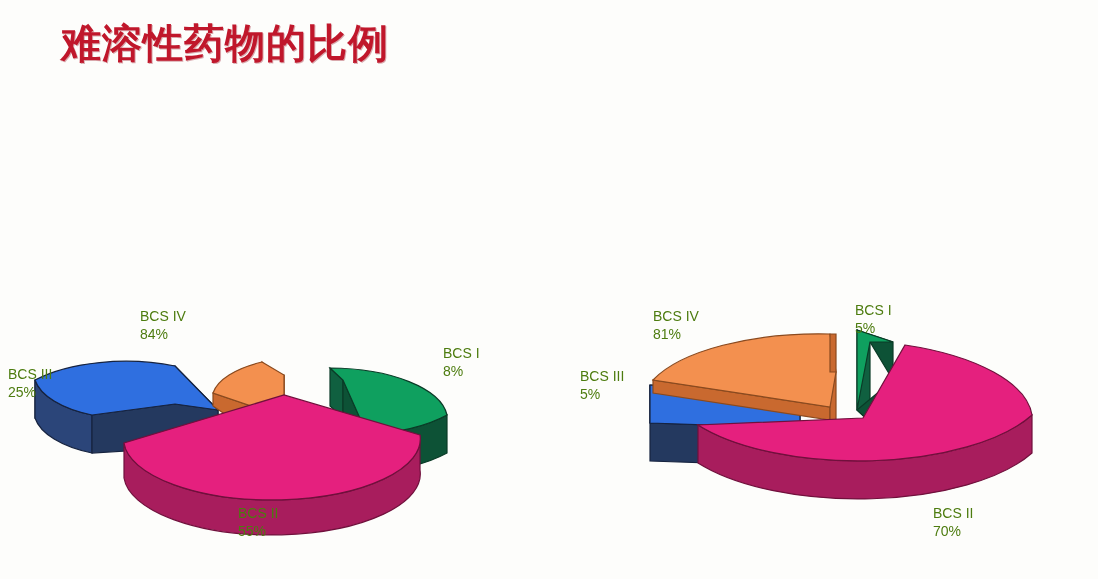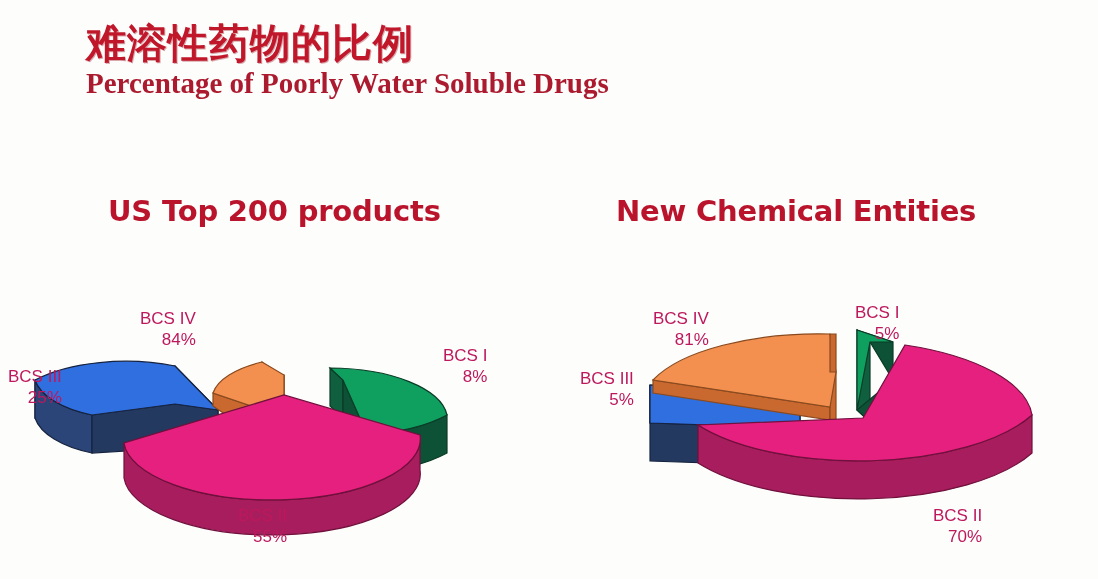--- a/index.html
+++ b/index.html
@@ -13,21 +13,21 @@
     font-family: "Liberation Sans", sans-serif;
     overflow: hidden;
     position: relative;
   }
   .slide {
     position: absolute;
     inset: 0;
   }
   .title-block {
     position: absolute;
-    left: 86px;
+    left: 61px;
     top: 22px;
   }
   .title-cn {
     font-family: "DejaVu Sans", sans-serif;
     font-weight: bold;
     font-size: 40px;
     letter-spacing: 1px;
     color: #c0172b;
     line-height: 1.08;
     white-space: nowrap;
@@ -60,41 +60,38 @@
     height: 300px;
   }
   .chart-left  { left: 0px;   width: 560px; }
   .chart-right { left: 545px; width: 553px; }
 
   .pie-svg { display: block; }
 
   .pie-label {
     position: absolute;
     font-family: "Liberation Sans", sans-serif;
-    font-size: 17px;
-    color: #be185d;
-    text-align: right;
+    font-size: 14px;
+    color: #4d7c0f;
+    text-align: left;
     line-height: 1.25;
     white-space: nowrap;
   }
   .pie-label .lbl-name { display: block; }
   .pie-label .lbl-val  { display: block; }
 </style>
 </head>
 <body>
 
 <div class="slide">
 
   <div class="title-block">
     <div class="title-cn">难溶性药物的比例</div>
-    <div class="title-en">Percentage of Poorly Water Soluble Drugs</div>
   </div>
 
-  <div class="chart-heading heading-left">US Top 200 products</div>
-  <div class="chart-heading heading-right">New Chemical Entities</div>
 
   <div class="chart-area chart-left">
     <svg class="pie-svg" width="560" height="300" viewBox="0 0 560 300">
 
       <g>
         <path d="M 35,110 L 175,96 L 218,140 L 218,178 L 175,134 L 35,148 Z" fill="#2b4579" stroke="#16233f" stroke-width="1.2"></path>
         <path d="M 35,110 L 35,148 A 96,46 0 0 0 92,183 L 92,145 A 96,46 0 0 1 35,110 Z" fill="#2b4579" stroke="#16233f" stroke-width="1.2"></path>
         <path d="M 92,145 L 92,183 L 175,178 L 218,178 L 218,140 L 175,134 Z" fill="#24395f" stroke="#16233f" stroke-width="1.2"></path>
         <path d="M 218,140 L 175,96 A 118,52 0 0 0 35,110 A 96,46 0 0 0 92,145 L 175,134 Z" fill="#2f6fe0" stroke="#16233f" stroke-width="1.2"></path>
       </g>

